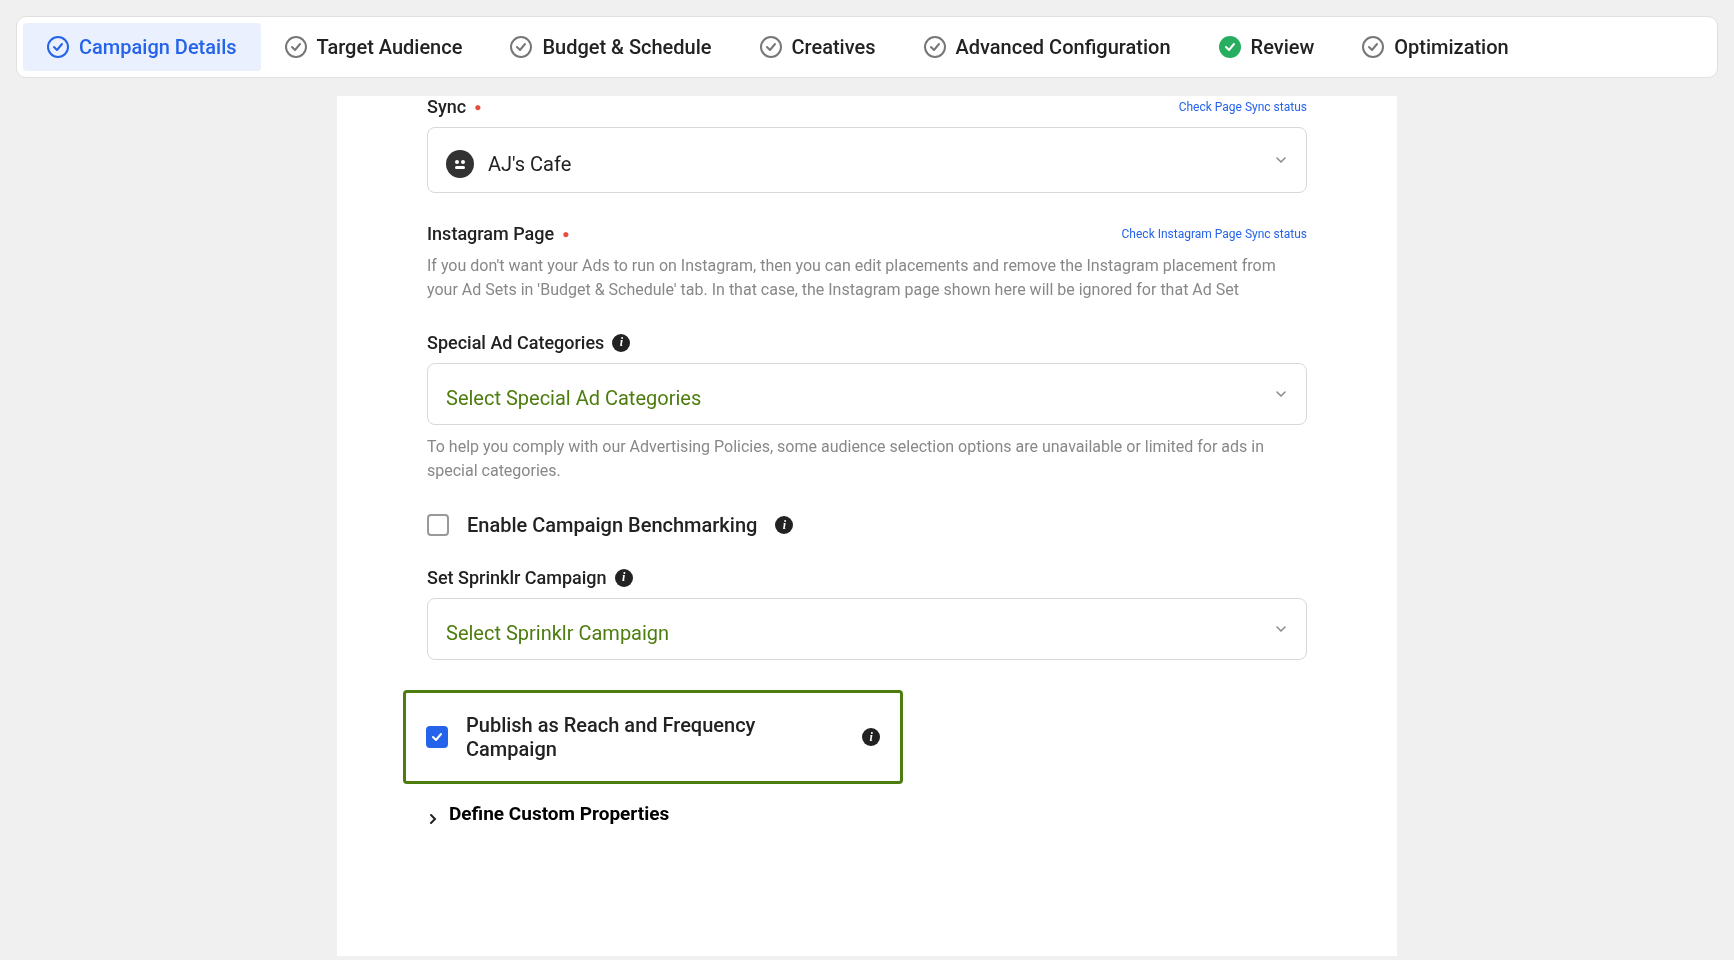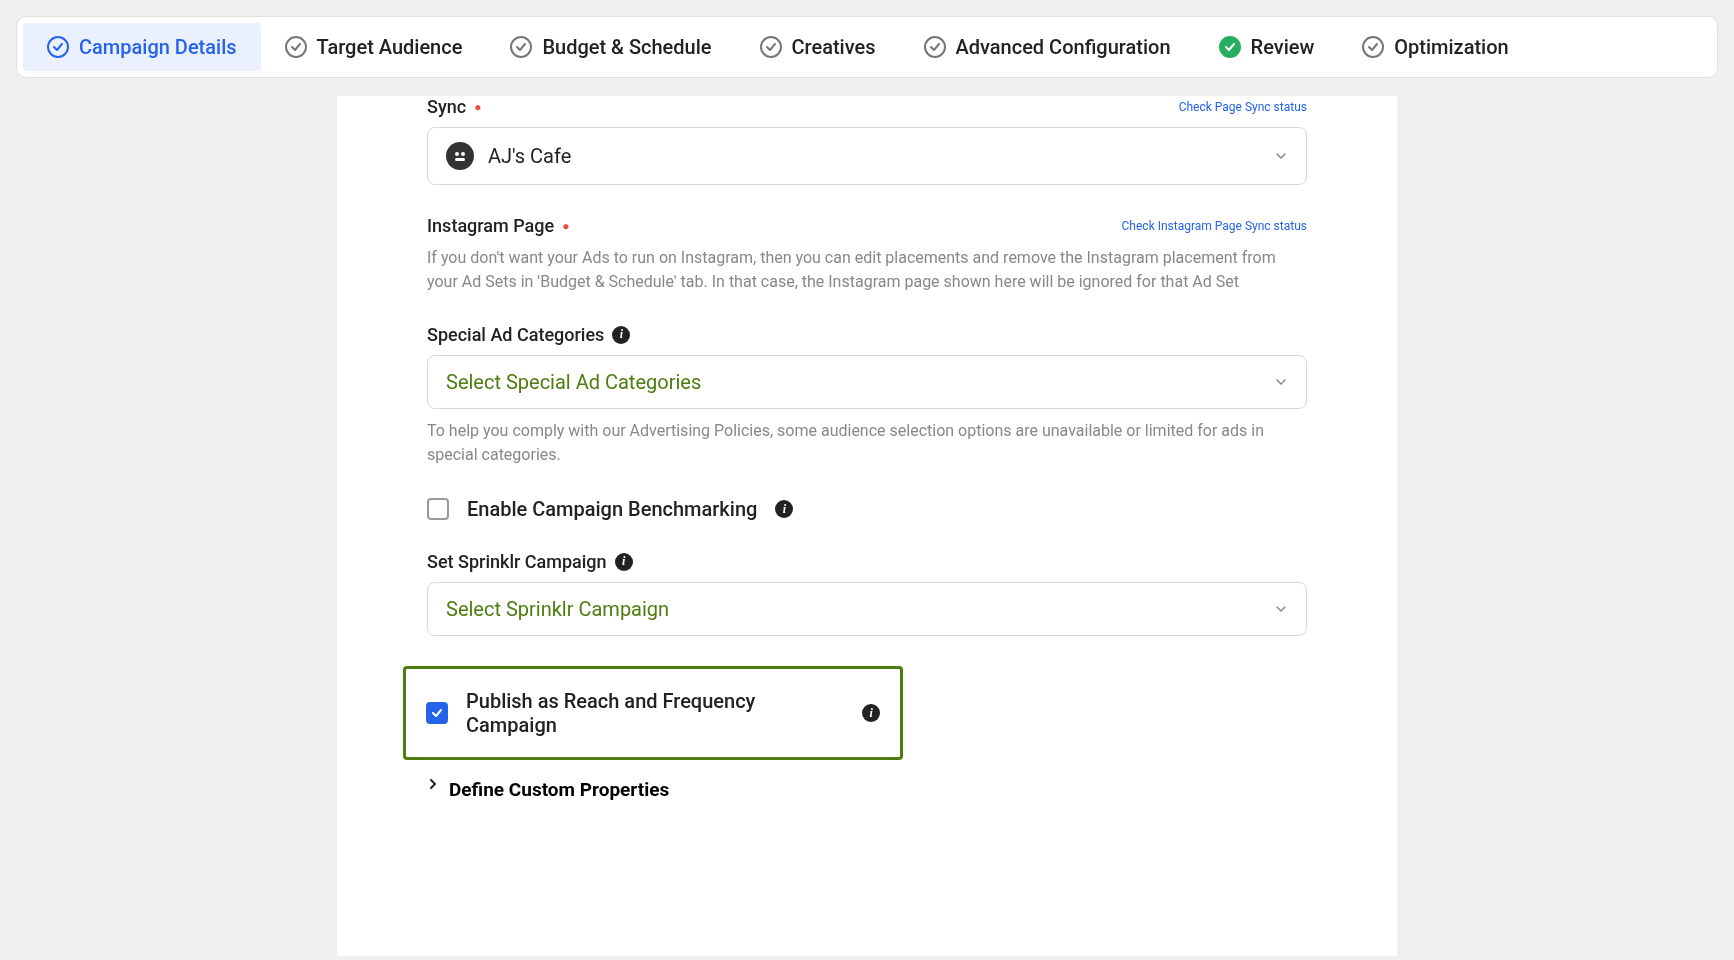--- a/index.html
+++ b/index.html
@@ -82,21 +82,21 @@
       border: 1px solid #d8d8d8;
       border-radius: 8px;
       padding: 14px 18px;
       display: flex;
       align-items: center;
       justify-content: space-between;
       font-size: 20px;
       color: #222;
       cursor: pointer;
     }
-    .dropdown .dd-left { display: flex; align-items: center; gap: 14px; }
+    .dropdown .dd-left { display: flex; align-items: center; gap: 14px; margin-top: 8px; }
     .dropdown .avatar {
       width: 28px;
       height: 28px;
       border-radius: 50%;
       background: #333;
       display: flex;
       align-items: center;
       justify-content: center;
       flex-shrink: 0;
     }
@@ -157,21 +157,21 @@
       border: 3px solid #4d7c0f;
       border-radius: 4px;
       padding: 20px;
       margin-left: -24px;
       margin-right: auto;
       width: 500px;
       margin-bottom: 18px;
     }
     .expand-row {
       display: flex;
-      align-items: flex-start;
+      align-items: flex-end;
       gap: 10px;
       font-size: 19px;
       font-weight: 700;
       cursor: pointer;
     }
   </style>
 </head>
 <body>
 
 <div class="tabs-bar">

